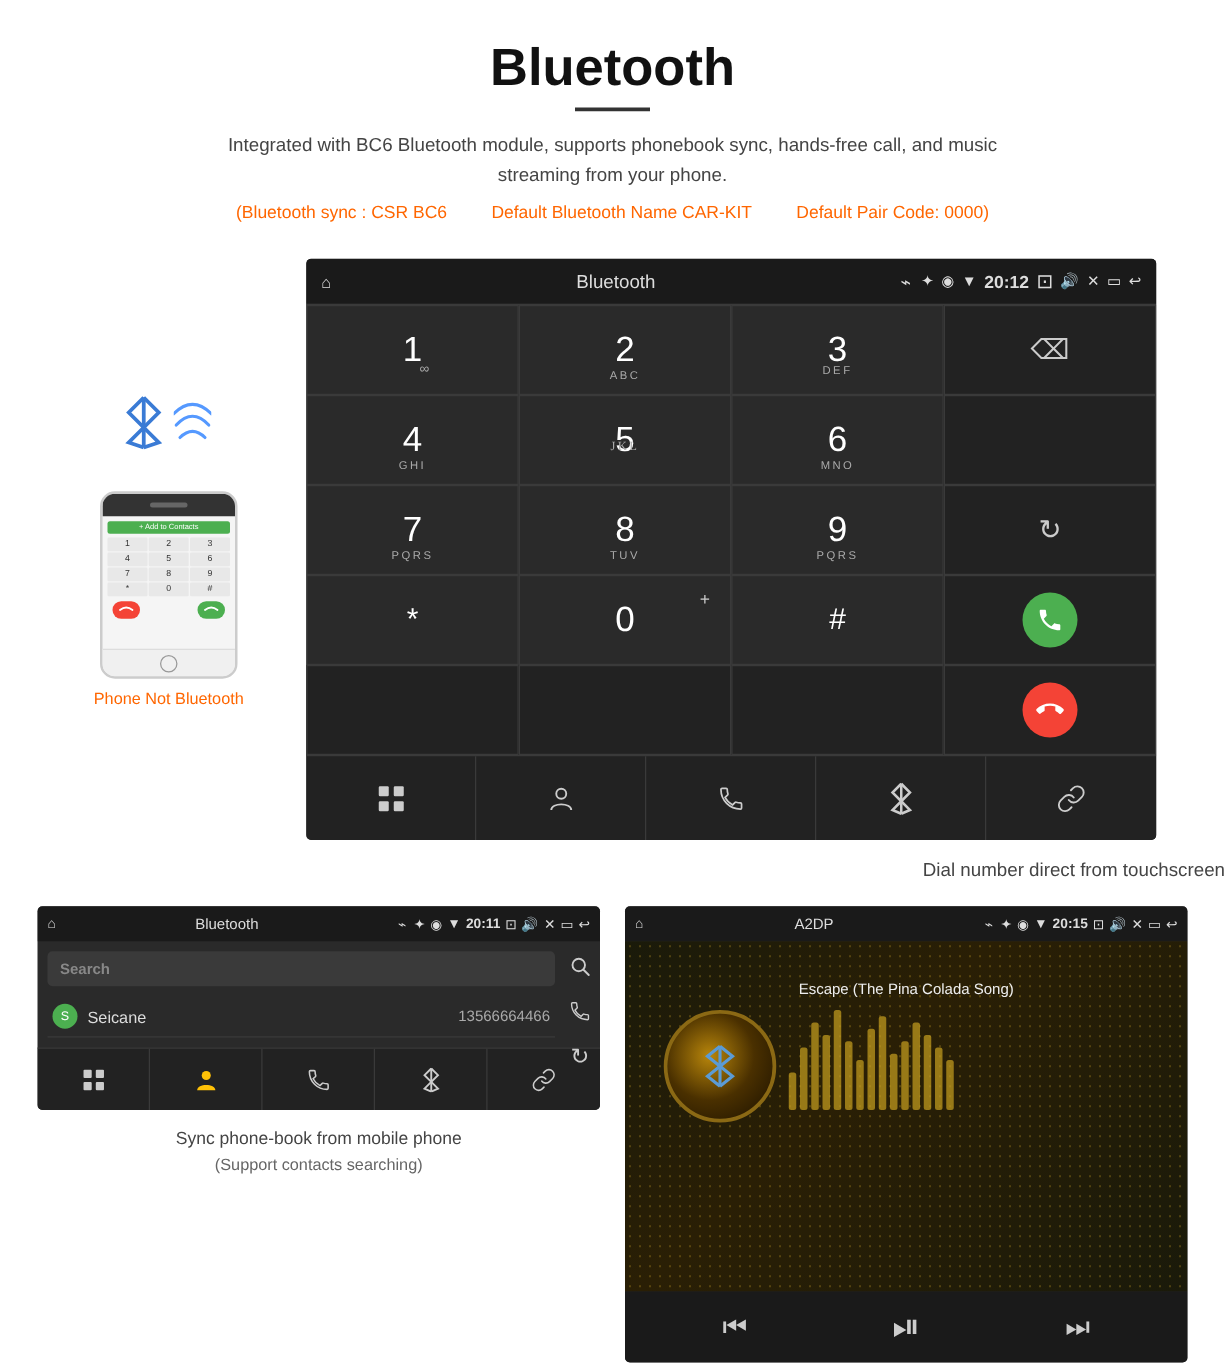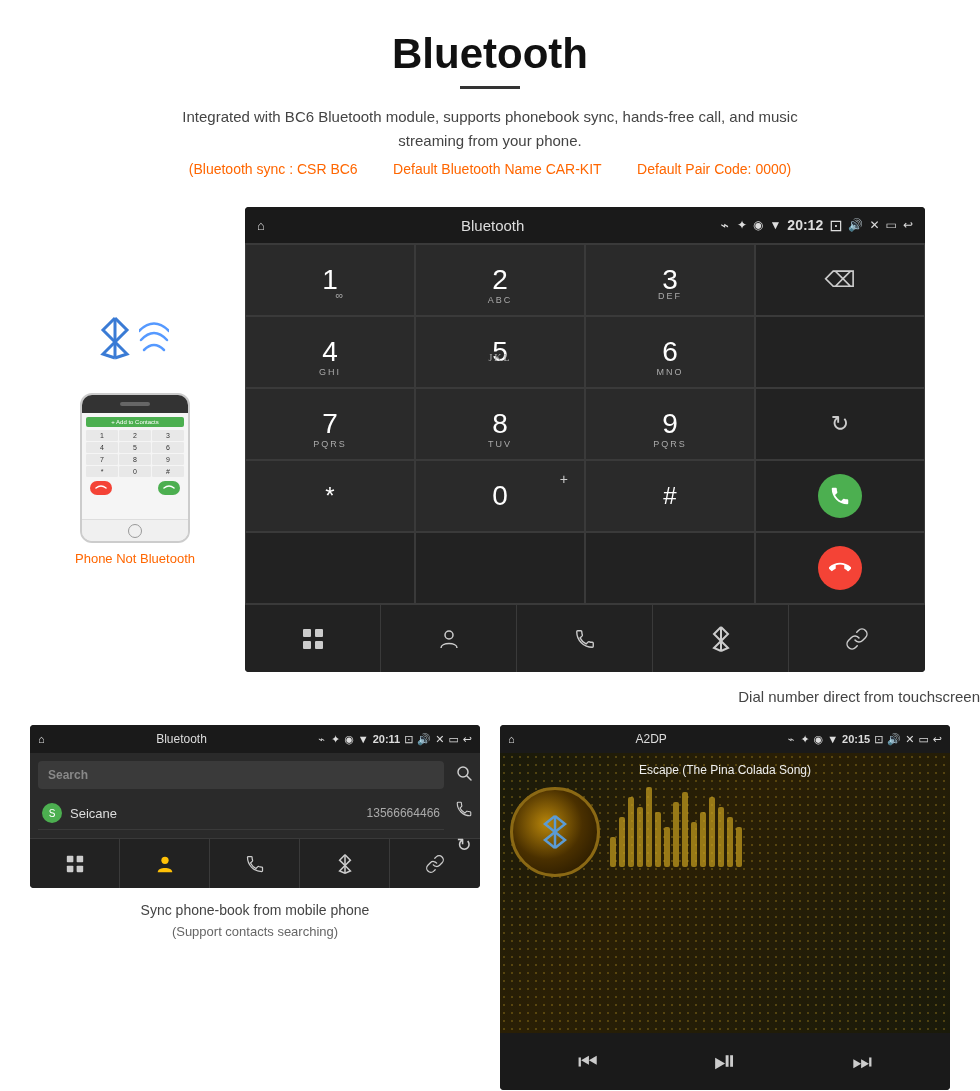--- a/index.html
+++ b/index.html
@@ -298,21 +298,21 @@
       font-size: 13px;
       flex: 1;
     }
     .contact-number {
       color: #aaa;
       font-size: 12px;
     }
 
     
     .music-content {
-      padding: 4px;
+      padding: 25px;
       min-height: 280px;
       position: relative;
     }
     .music-bg {
       position: absolute;
       inset: 0;
       background: linear-gradient(135deg, #1a1a0a 0%, #2a1f05 40%, #1a1a0a 100%);
     }
     .music-dots-bg {
       position: absolute;

